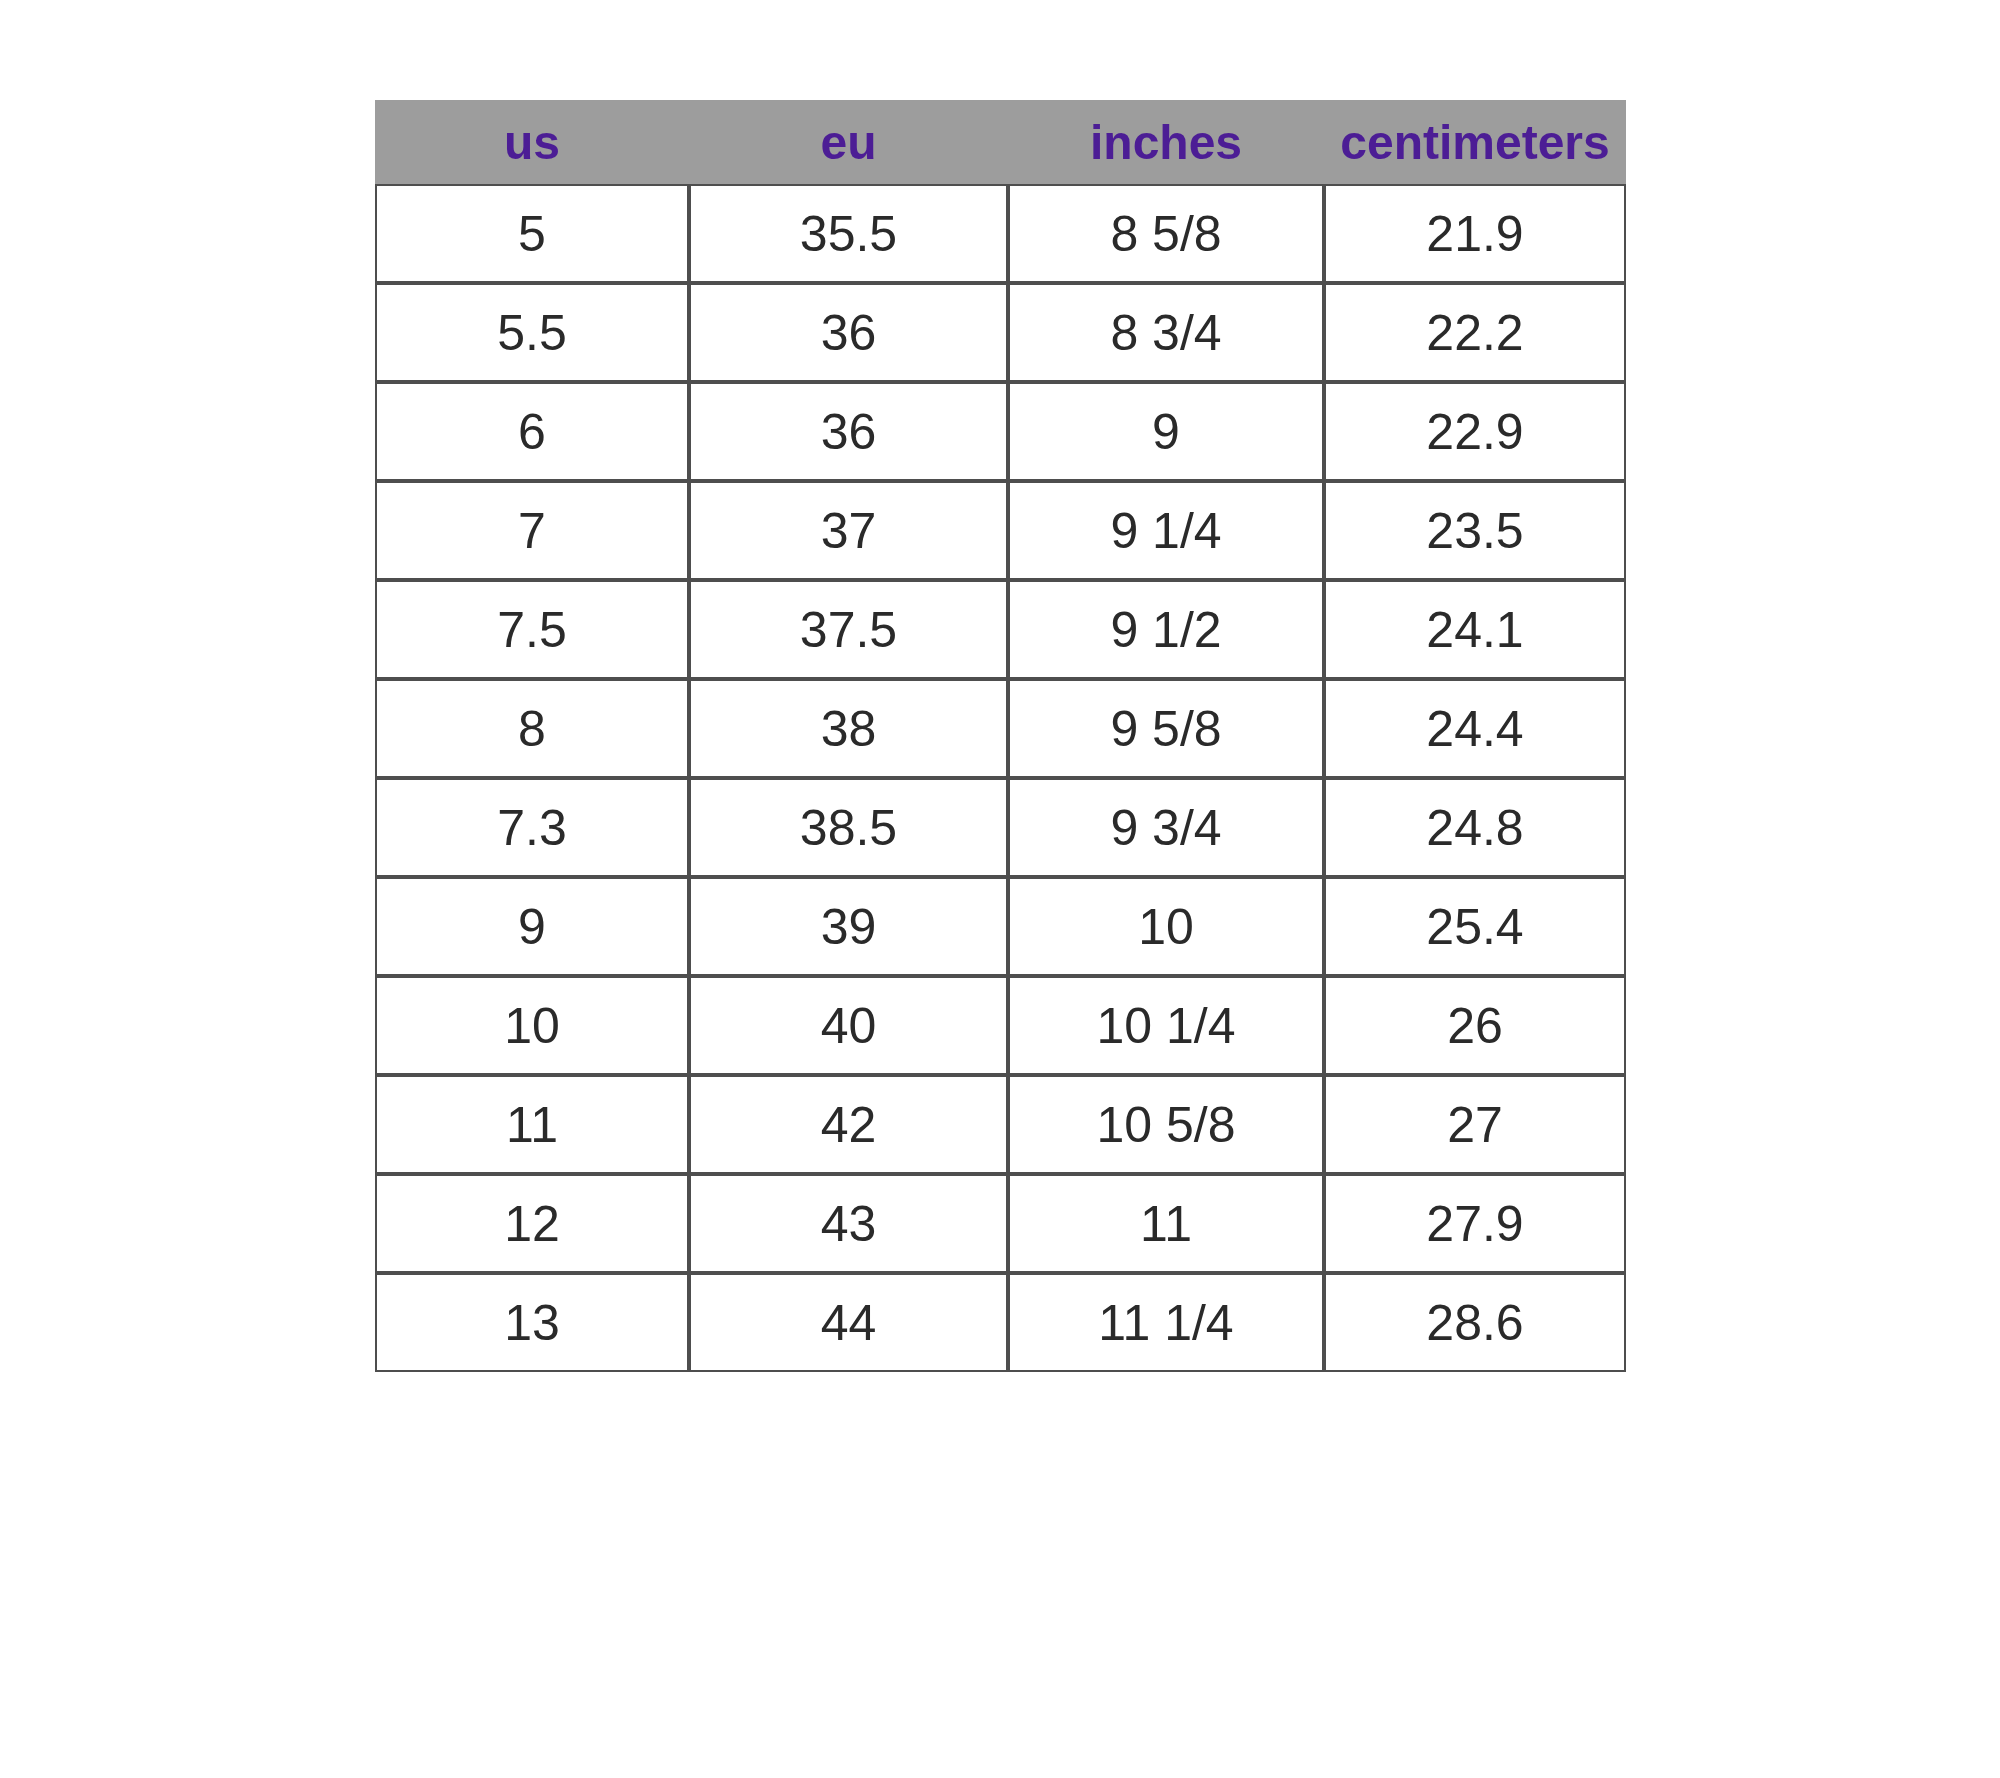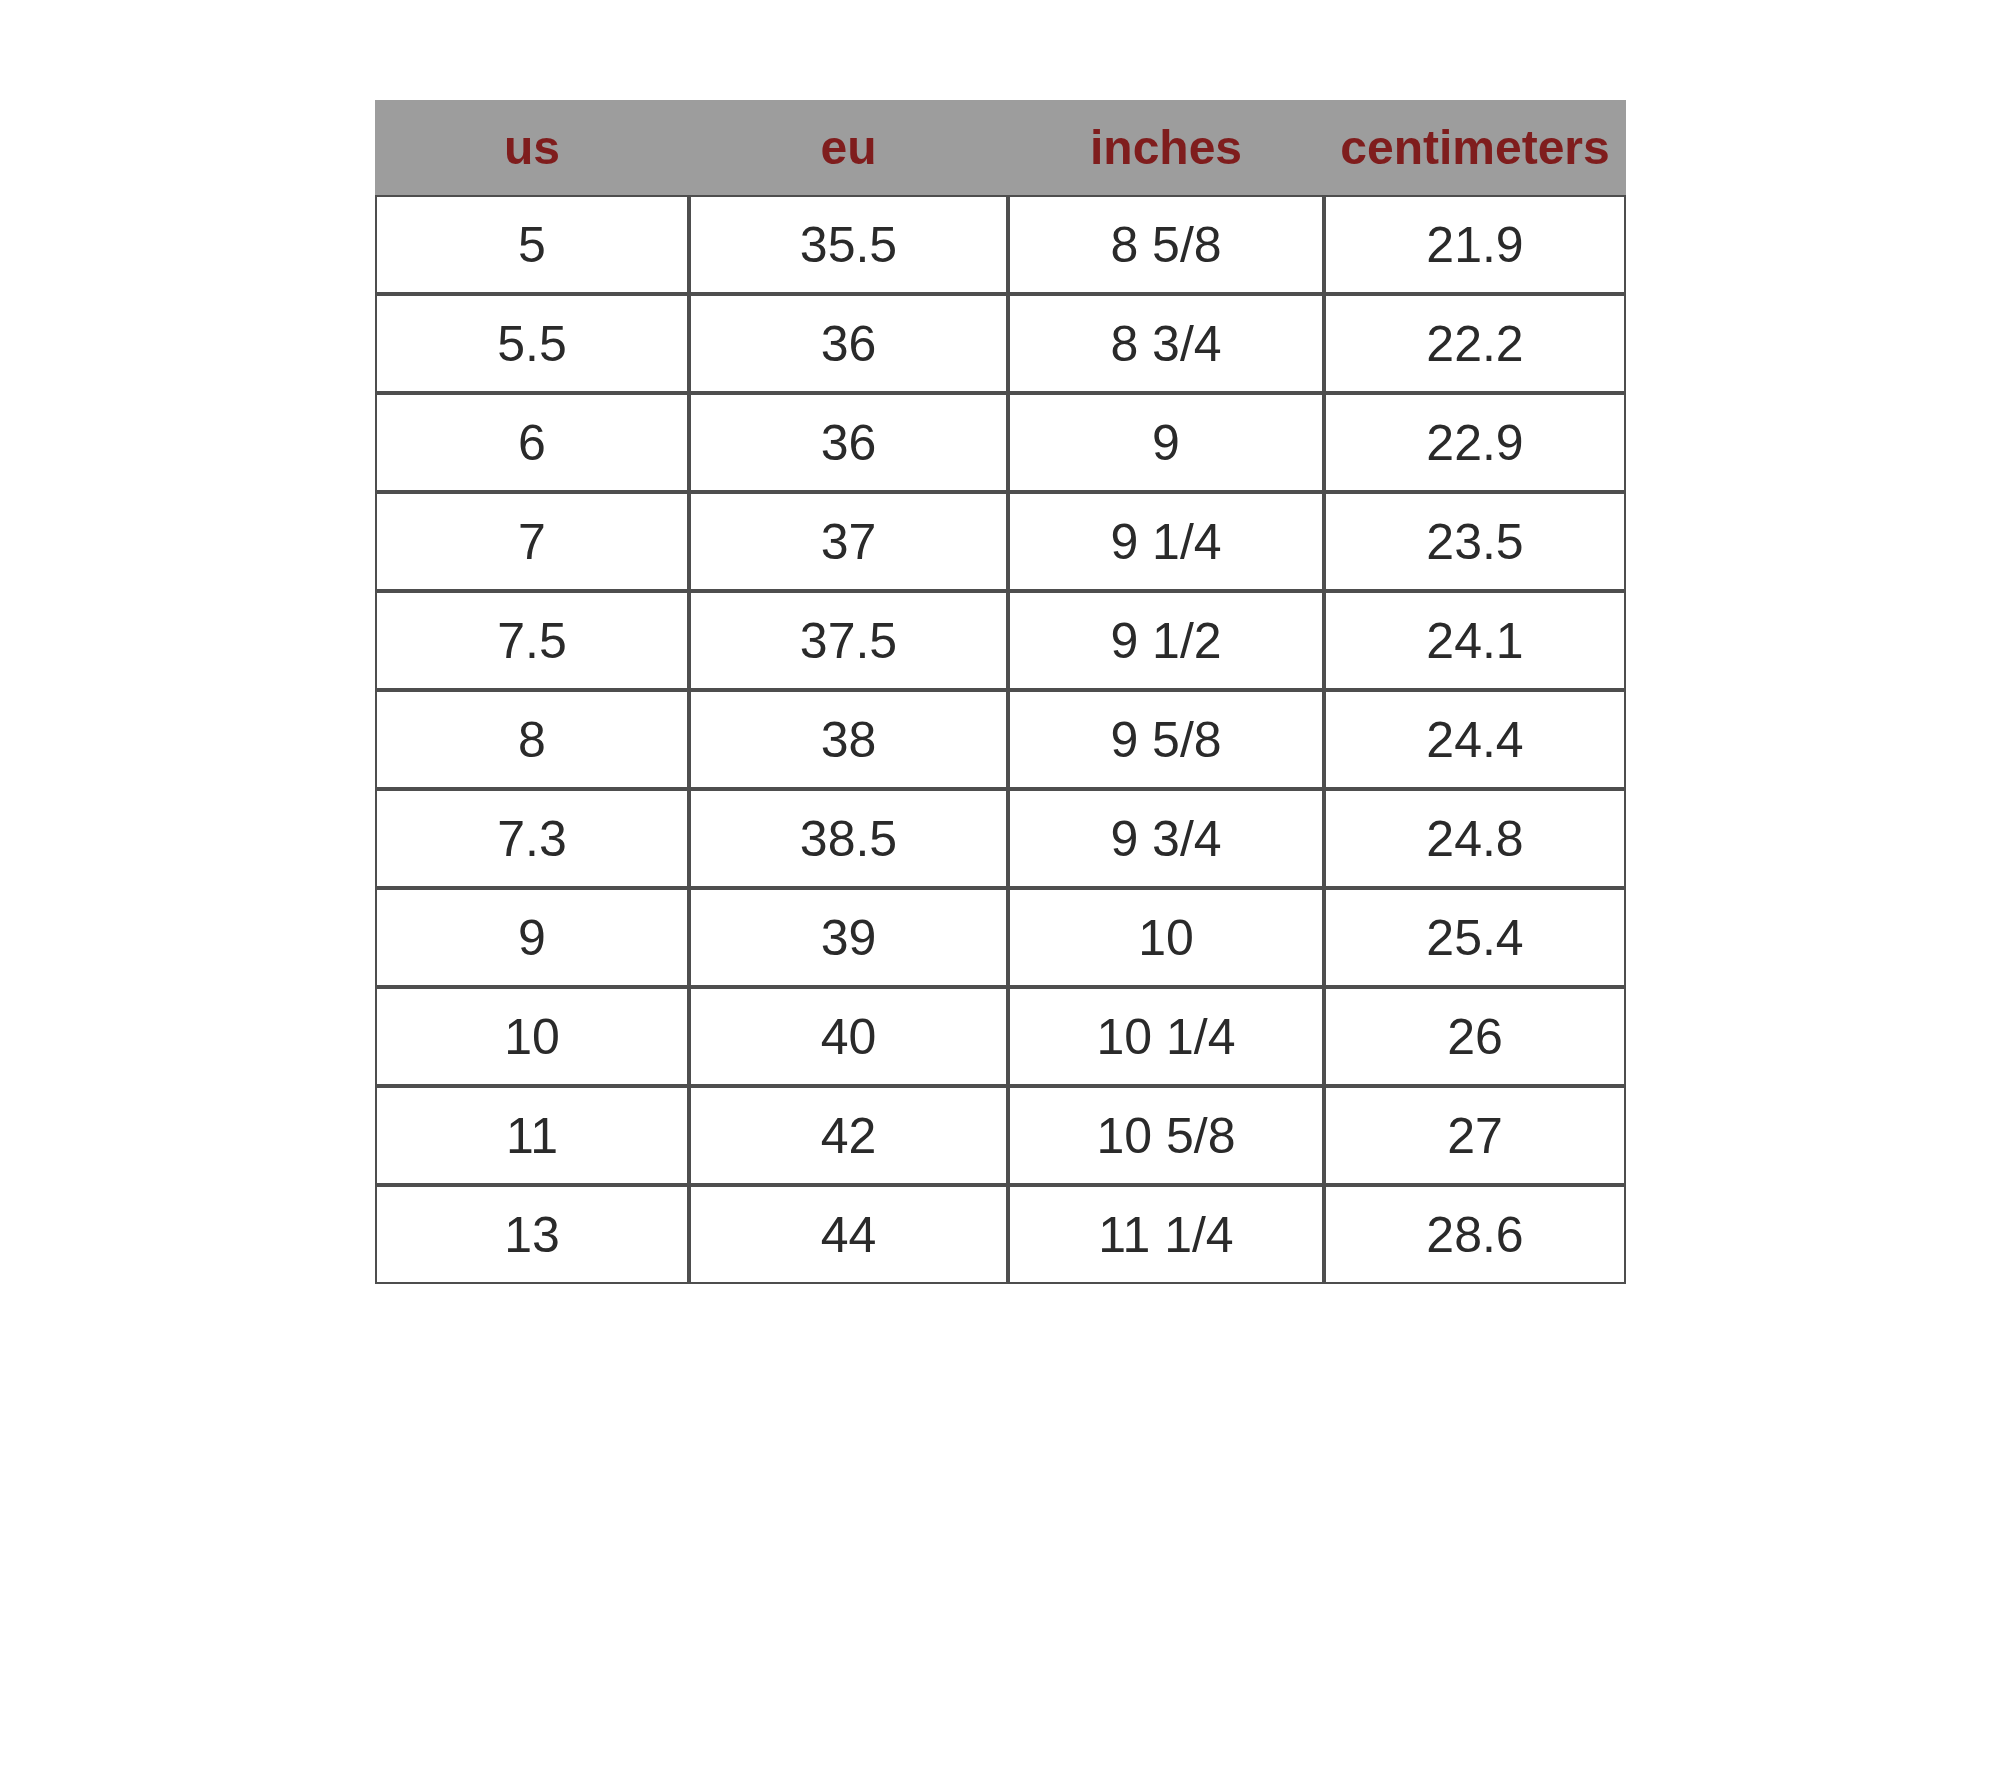--- a/index.html
+++ b/index.html
@@ -18,24 +18,24 @@
     width: 1251px;
   }
   table.size-chart {
     width: 1251px;
     border-collapse: separate;
     border-spacing: 0;
     table-layout: fixed;
   }
   thead th {
     background: #9d9d9d;
-    color: #7f1d1d;
+    color: #4c1d95;
     font-weight: bold;
     font-size: 48px;
-    height: 95px;
+    height: 84px;
     text-align: center;
     vertical-align: middle;
     border: none;
     padding: 0;
   }
   tbody td {
     background: #ffffff;
     color: #2a2a2a;
     font-size: 50px;
     font-weight: 400;
@@ -120,20 +120,26 @@
           <td>10 1/4</td>
           <td>26</td>
         </tr>
         <tr>
           <td>11</td>
           <td>42</td>
           <td>10 5/8</td>
           <td>27</td>
         </tr>
         <tr>
+          <td>12</td>
+          <td>43</td>
+          <td>11</td>
+          <td>27.9</td>
+        </tr>
+        <tr>
           <td>13</td>
           <td>44</td>
           <td>11 1/4</td>
           <td>28.6</td>
         </tr>
       </tbody>
   </table>
 </div>
 
 </body></html>

